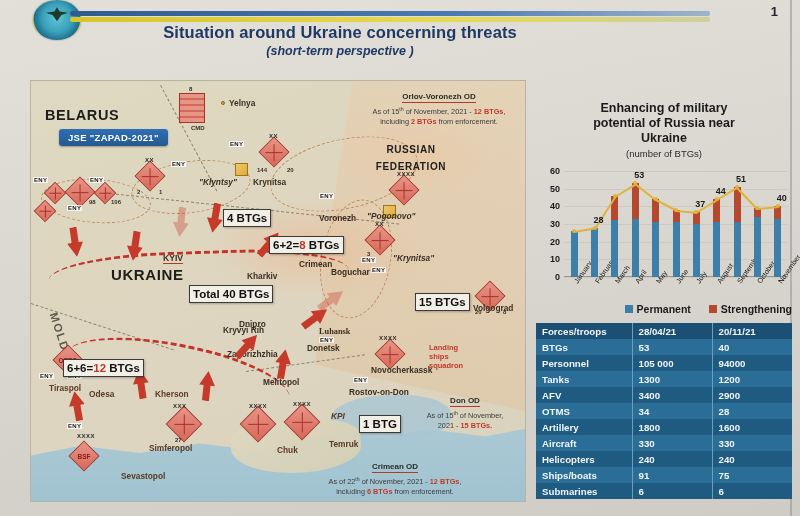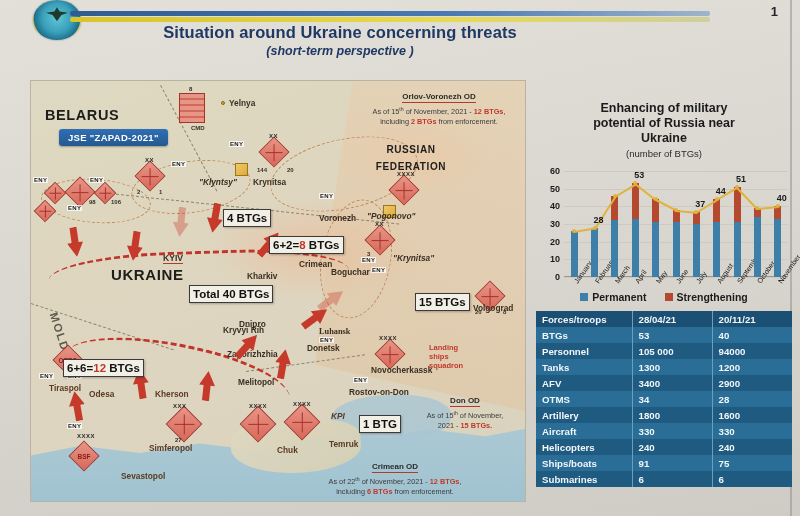--- a/index.html
+++ b/index.html
@@ -167,21 +167,21 @@
   .bar .str  { position:absolute; width:100%; background:#b5492f; }
   .lineseg { position:absolute; height:2.2px; background:#e0b33a; transform-origin:0 50%;}
   .lpt { position:absolute; width:4px; height:4px; border-radius:50%; background:#e0b33a;
     transform:translate(-50%,-50%);}
   .dlbl { position:absolute; font-size:9px; font-weight:bold; color:#1b1b1b;
     transform:translate(-50%,-100%); white-space:nowrap;}
   .xlbl { position:absolute; font-size:7.2px; color:#1b1b1b; white-space:nowrap;
     transform-origin:left top; transform:rotate(-55deg);}
   .axis-x { position:absolute; left:0; right:0; bottom:0; height:1px; background:#9a968b;}
 
-  .legend { display:flex; justify-content:center; gap:18px; margin-top:14px;}
+  .legend { display:flex; justify-content:flex-end; gap:18px; margin-top:26px;}
   .legend div { display:flex; align-items:center; gap:4px; font-size:10.5px; font-weight:bold; color:#1b1b1b;}
   .sw { width:8px; height:8px; display:inline-block;}
 
   table { border-collapse:collapse; width:256px; margin-top:8px; }
   td { font-size:9.7px; font-weight:bold; color:#f2f6f9; padding:2.5px 6px;
        border-right:1px solid #6a9fc0; white-space:nowrap; }
   td:last-child { border-right:0; }
   tr:nth-child(odd) td { background:#1f5a80; }
   tr:nth-child(even) td { background:#2a6d96; }
   tr:first-child td { background:#1b4f73; }
@@ -278,21 +278,21 @@
     <div class="city" style="left:216px;top:190px;">Kharkiv</div>
     <div class="city" style="left:268px;top:178px;">Crimean</div>
     <div class="city" style="left:300px;top:186px;">Boguchar</div>
     <div class="enylbl" style="left:340px;top:186px;">ENY</div>
     <div class="city" style="left:208px;top:238px;">Dnipro</div>
     <div class="city" style="left:192px;top:244px;">Kryvyi Rih</div>
     <div class="city" style="left:196px;top:268px;">Zaporizhzhia</div>
     <div class="city" style="left:288px;top:246px;font-family:Liberation Serif, serif;">Luhansk</div>
     <div class="city" style="left:276px;top:262px;">Donetsk</div>
     <div class="enylbl" style="left:288px;top:256px;">ENY</div>
-    <div class="city" style="left:207px;top:296px;">Melitopol</div>
+    <div class="city" style="left:232px;top:296px;">Melitopol</div>
 
     <div class="unit" style="left:448px;top:204px;"></div>
     <div class="unum" style="left:444px;top:228px;">20</div>
     <div class="unum" style="left:472px;top:228px;">8</div>
     <div class="city" style="left:442px;top:222px;">Volgograd</div>
     <div class="unit" style="left:348px;top:262px;"></div>
     <div class="echelon" style="left:348px;top:254px;">XXXX</div>
     <div class="city" style="left:340px;top:284px;">Novocherkassk</div>
     <div class="city" style="left:318px;top:306px;">Rostov-on-Don</div>
     <div class="enylbl" style="left:322px;top:296px;">ENY</div>

